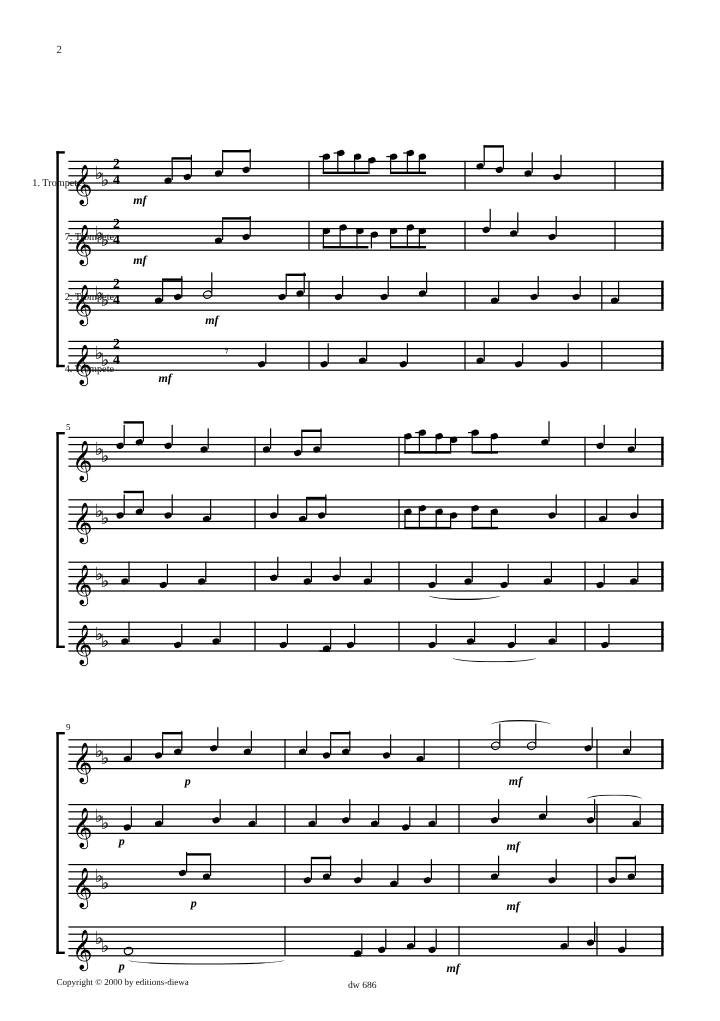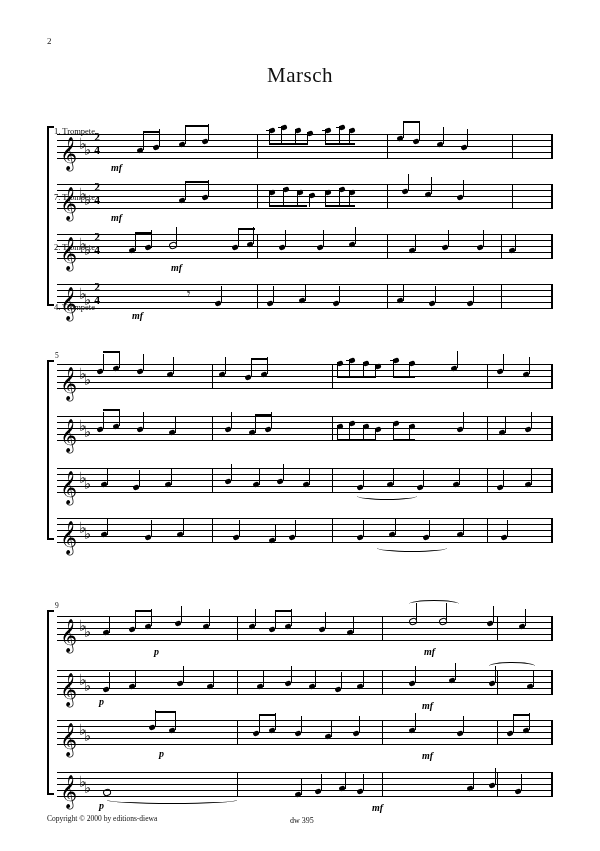--- a/index.html
+++ b/index.html
@@ -195,21 +195,20 @@
     font-size: 8px;
     color: #111;
   }
 </style>
 </head>
 <body>
 
 <div class="page">
 
   <div class="page-number">2</div>
-  <div class="title">Marsch</div>
 
   <div class="system sys1">
     <div class="bracket"></div>
 
     <div class="staff" style="top:8px;">
       <div class="line l0"></div>
         <div class="line l1"></div>
         <div class="line l2"></div>
         <div class="line l3"></div>
         <div class="line l4"></div>
@@ -258,21 +257,21 @@
       <div class="beam" style="left:346px; top:-13px; width:17px;"></div>
       <div class="notehead" style="left:380px; top:8px;"></div>
         <div class="stem" style="left:386px; top:-7px; height:17px;"></div>
       <div class="notehead" style="left:404px; top:11px;"></div>
         <div class="stem" style="left:410px; top:-5px; height:18px;"></div>
       <div class="barline" style="left:200px; top:0; height:24px;"></div>
       <div class="barline" style="left:330px; top:0; height:24px;"></div>
       <div class="barline" style="left:455px; top:0; height:24px;"></div>
       <div class="barline thick" style="left:494px; top:0; height:24px;"></div>
     </div>
-    <div class="inst-label" style="left:-47px; top:0; width:95px;">1. Trompete</div>
+    <div class="inst-label" style="left:-47px; top:21px; width:95px;text-align:center;">1. Trompete</div>
     <div class="dyn" style="left:64px; top:36px;">mf</div>
 
     <div class="staff" style="top:58px;">
       <div class="line l0"></div>
         <div class="line l1"></div>
         <div class="line l2"></div>
         <div class="line l3"></div>
         <div class="line l4"></div>
       <div class="clef">𝄞</div>
       <div class="keysig" style="left:22px; top:10px;">♭</div>
@@ -751,15 +750,15 @@
       <div class="barline" style="left:180px; top:0; height:24px;"></div>
       <div class="barline" style="left:325px; top:0; height:24px;"></div>
       <div class="barline" style="left:440px; top:0; height:24px;"></div>
       <div class="barline thick" style="left:494px; top:0; height:24px;"></div>
     </div>
     <div class="dyn" style="left:52px; top:190px;">p</div>
     <div class="dyn" style="left:325px; top:192px;">mf</div>
   </div>
 
   <div class="footer-left">Copyright © 2000 by editions-diewa</div>
-  <div class="footer-center">dw 395</div>
+  <div class="footer-center">dw 686</div>
 
 </div>
 
 </body></html>

